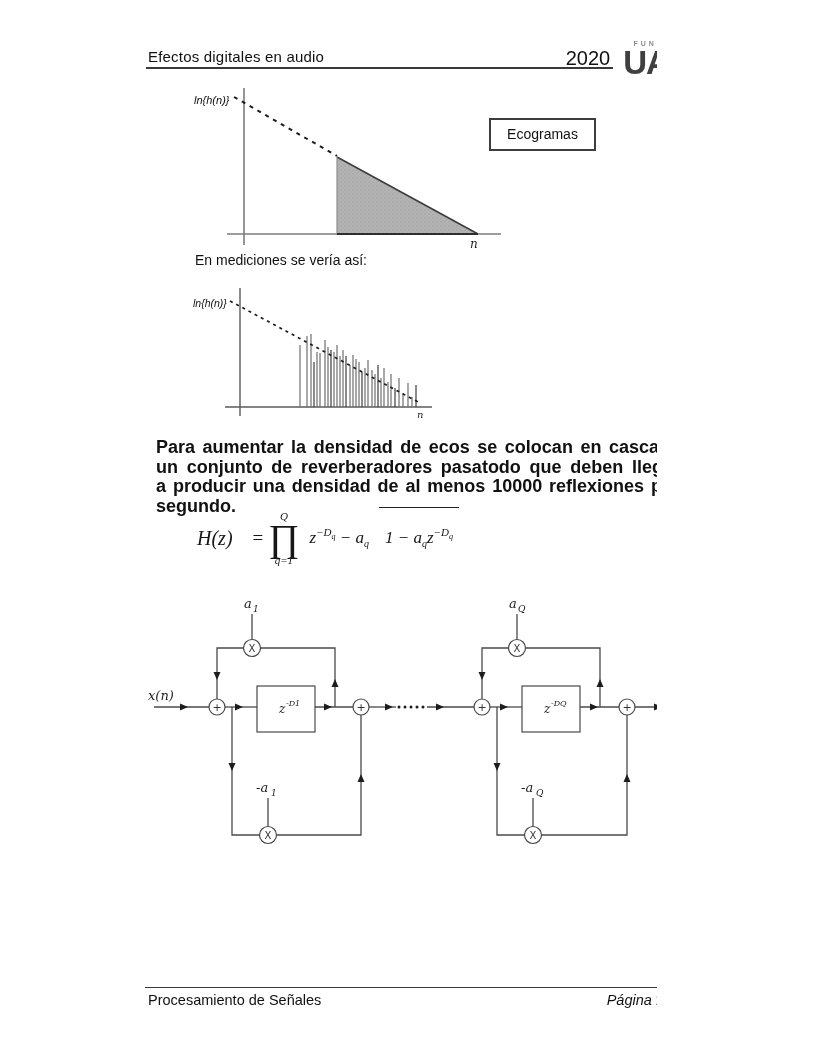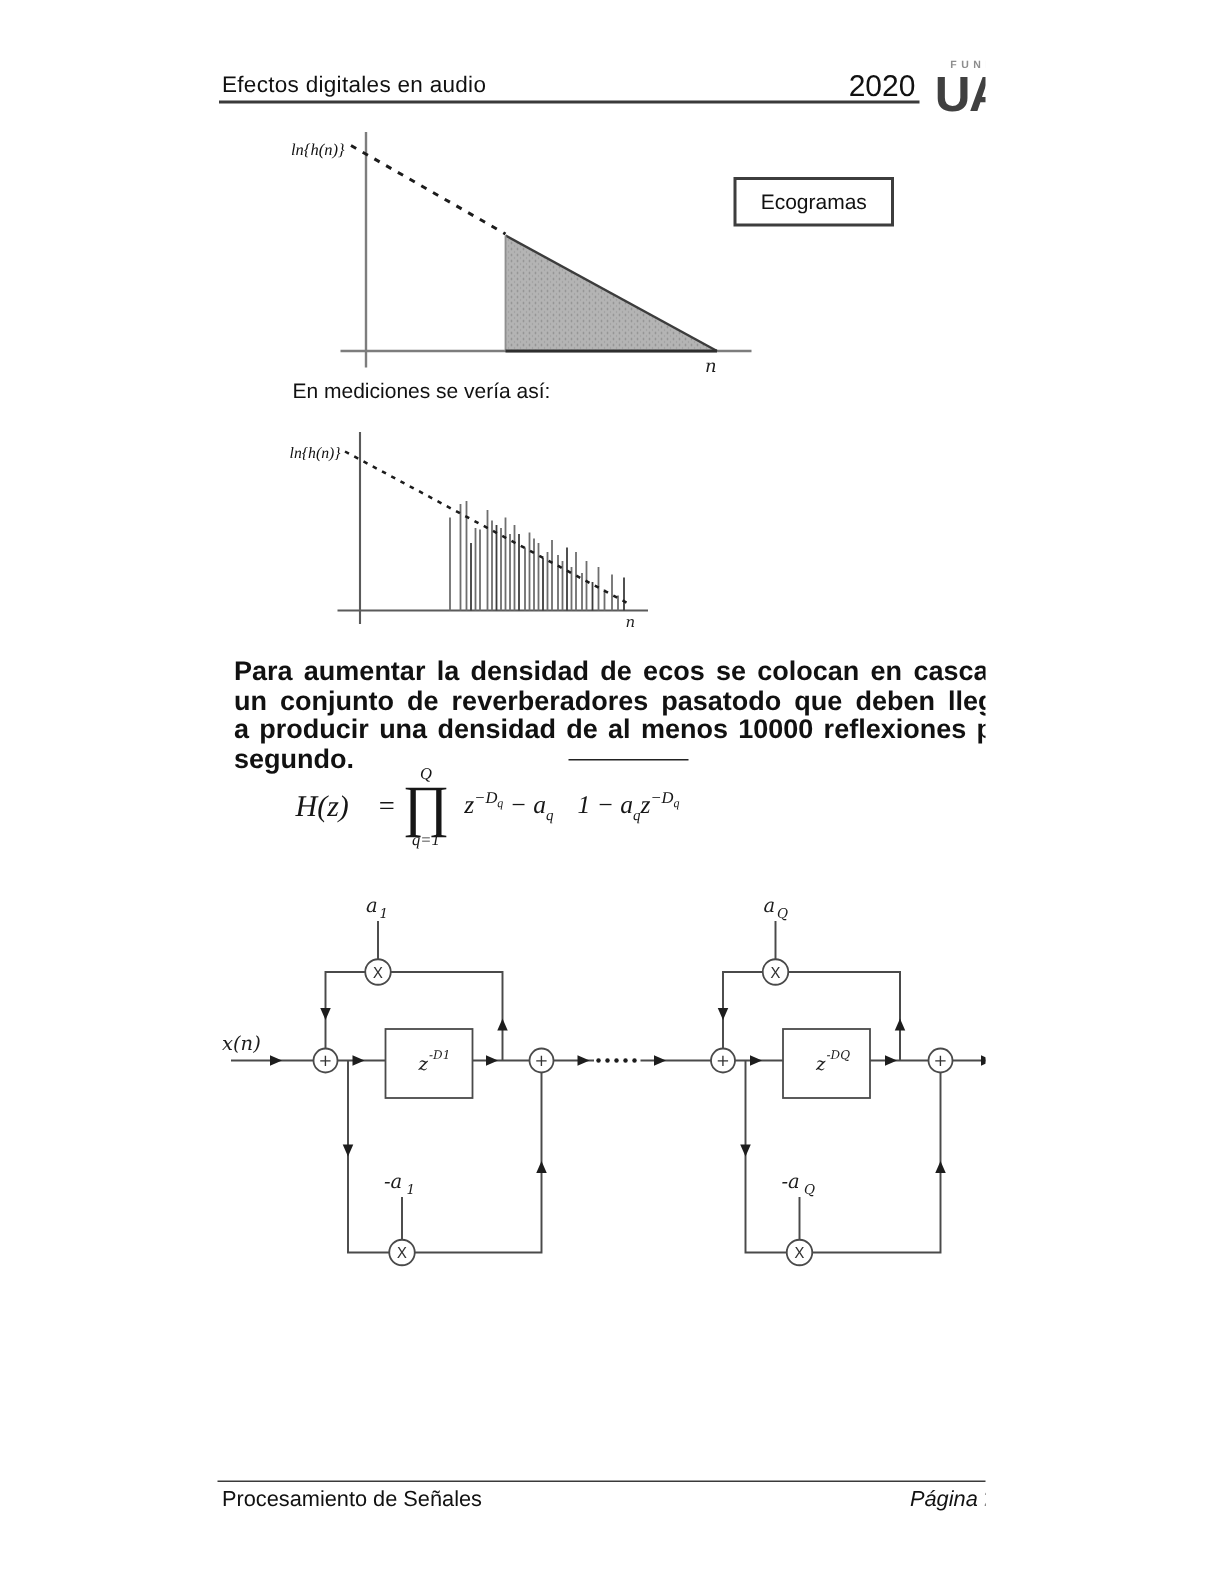--- a/index.html
+++ b/index.html
@@ -9,21 +9,21 @@
   }
   .abs{position:absolute;}
   
   .hdr-title{left:148px;top:48px;font-size:15px;letter-spacing:.2px;}
   .hdr-rule{left:146px;top:67px;width:467px;border-top:2px solid #3a3a3a;height:0;}
   .hdr-year{left:563px;top:47px;width:50px;font-size:20px;text-align:center;}
   .logo{left:620px;top:40px;width:96px;text-align:center;color:#6a6a6a;}
   .logo-top{font-size:7px;font-weight:bold;letter-spacing:3px;color:#8d8d8d;white-space:nowrap;}
   .logo-main{font-size:33px;font-weight:bold;letter-spacing:-1px;line-height:.95;color:#404040;}
   
-  .mathlbl{font-family:Liberation Serif, serif;font-style:italic;}
+  .mathlbl{font-family:Liberation Sans, sans-serif;font-style:italic;}
   .ylab1{left:194px;top:94px;font-size:11px;}
   .ylab2{left:193px;top:297px;font-size:10.5px;}
   .ecobox{
     left:477px;top:118px;width:103px;height:29px;border:2px solid #3d3d3d;
     font-size:14px;line-height:29px;text-align:center;background:#fff;margin-left:12px;
   }
   .caption{left:195px;top:252px;font-size:14px;}
   .para{
     left:156px;top:438px;width:524px;font-size:18px;line-height:19.5px;
     text-align:justify;word-spacing:1.5px;font-weight:bold;

